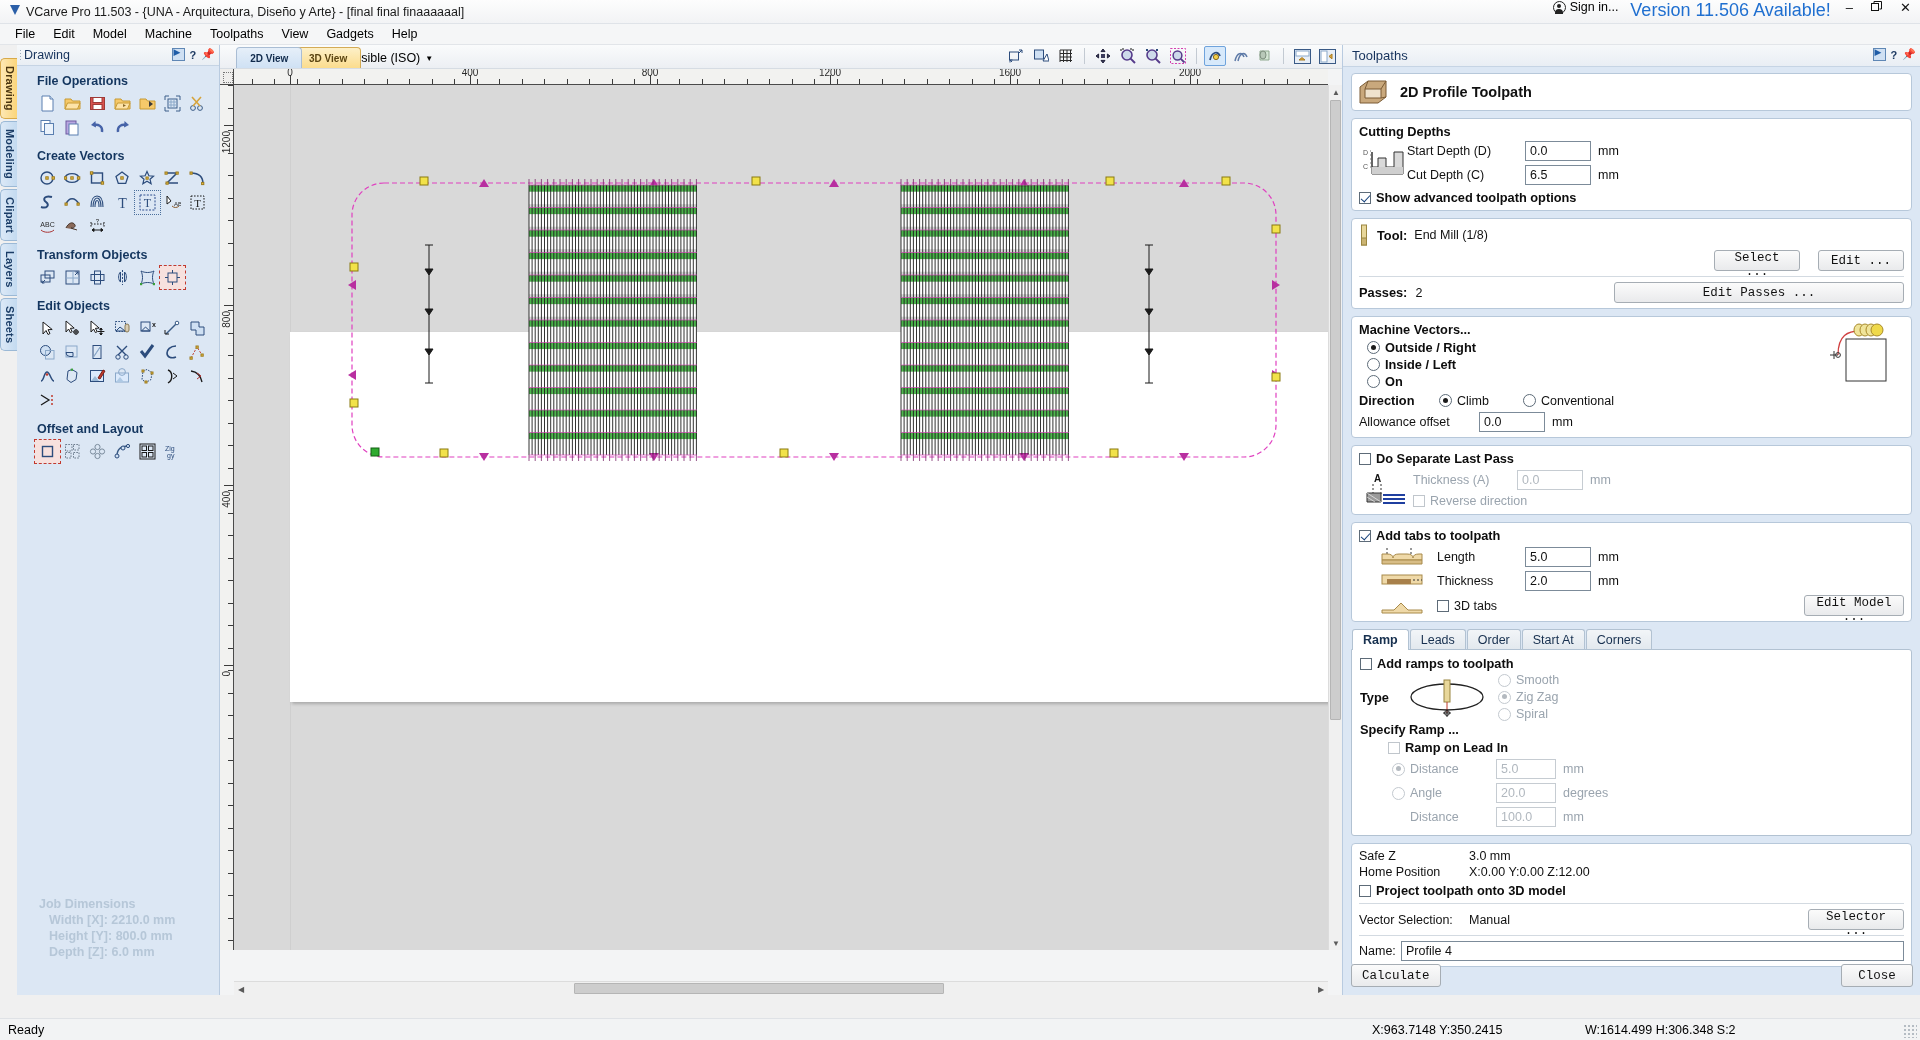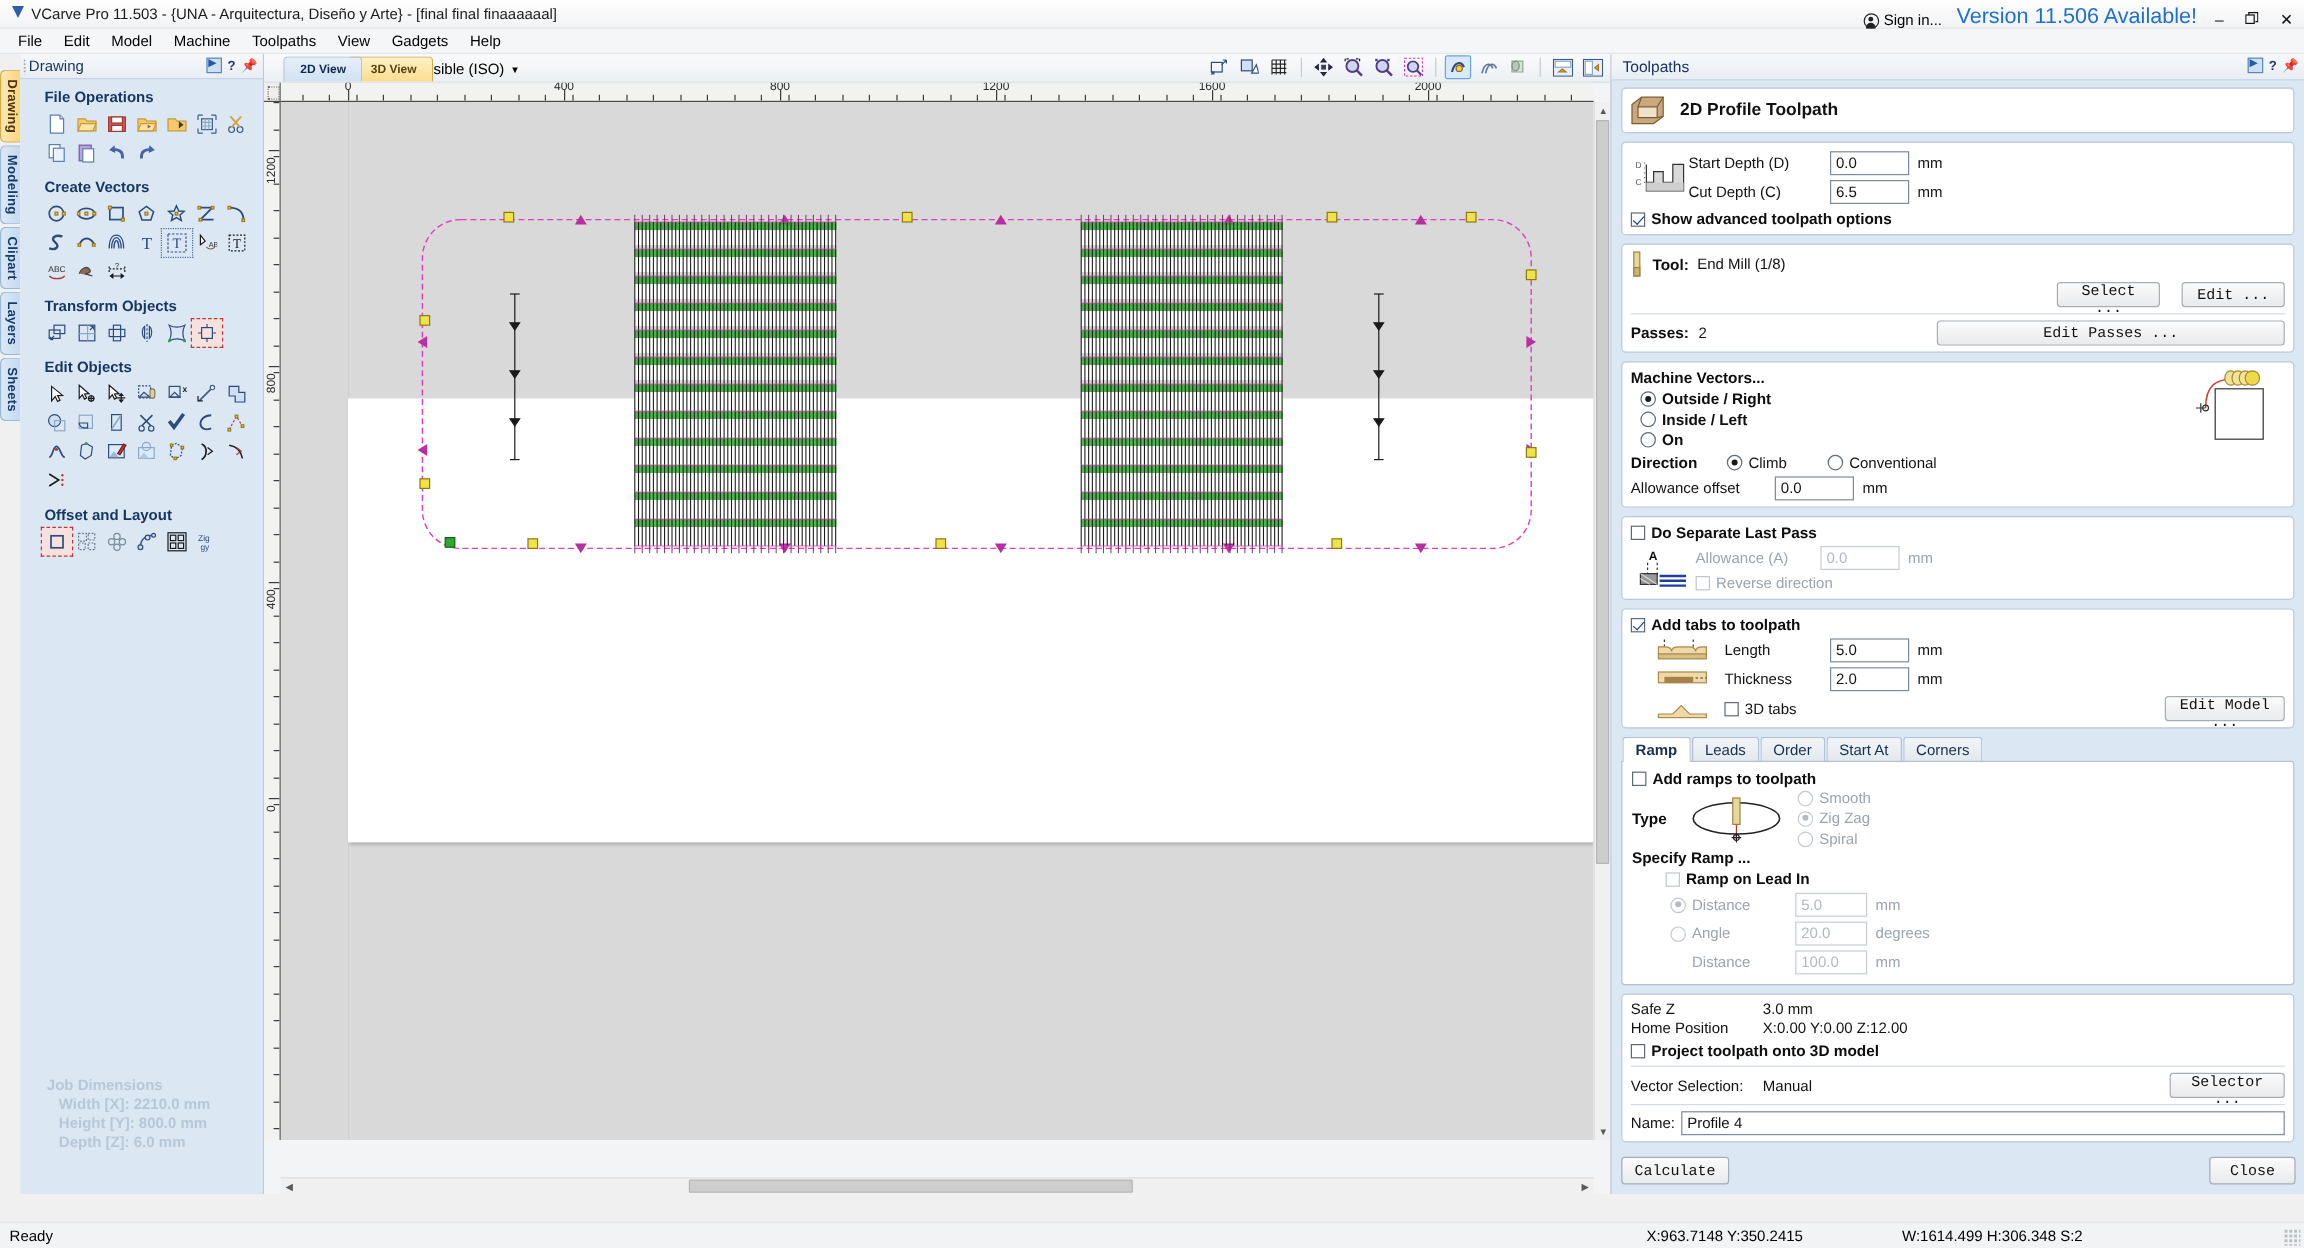--- a/index.html
+++ b/index.html
@@ -21,21 +21,21 @@
     border-bottom: 1px solid #dfe3e8;
     display: flex; align-items: center;
   }
   .title-logo {
     width: 22px; text-align: center; color: #2b5fa8; font-size: 13px;
     margin-left: 4px;
   }
   .title-text { font-size: 12.5px; color: #1a1a1a; }
   .title-right {
     position: absolute; right: 6px; top: 0; height: 24px;
-    display: flex; align-items: flex-end; gap: 12px;
+    display: flex; align-items: flex-start; gap: 12px;
   }
   .signin { display: flex; align-items: center; gap: 4px; font-size: 12.5px; }
   .signin-ico {
     width: 13px; height: 13px; border-radius: 50%;
     border: 1.4px solid #222; position: relative; display: inline-block;
   }
   .signin-ico:before {
     content: ""; position: absolute; left: 3.6px; top: 2px;
     width: 4px; height: 4px; border-radius: 50%; background: #222;
   }
@@ -1401,20 +1401,21 @@
           <svg class="tp-icon" viewBox="0 0 30 26">
             <path d="M2 8 L10 2 H28 V18 L20 24 H2 Z" fill="#c9a87c" stroke="#7a5b35"></path>
             <path d="M7 10 H23 V19 H7 Z" fill="#efe2cd" stroke="#7a5b35"></path>
             <path d="M10 2 L7 10 M28 2 L23 10 M28 18 L23 19" stroke="#7a5b35" fill="none"></path>
           </svg>
           <span class="tp-title">2D Profile Toolpath</span>
         </div>
       </div>
 
       <div class="grp">
+        <div class="lbl-b">Cutting Depths</div>
         <div class="row" style="margin-top:2px">
           <svg width="46" height="40" viewBox="0 0 46 40" style="margin-left:2px">
             <text x="2" y="12" font-size="7" fill="#555">D</text>
             <text x="2" y="26" font-size="7" fill="#555">C</text>
             <path d="M9 8 h1 M9 12 h1 M9 16 h1 M9 20 h1 M9 24 h1" stroke="#777"></path>
             <path d="M11 9 V24 H17 V15 H25 V24 H33 V9 H42 V31 H11 Z" fill="#d9d9d9" stroke="#333"></path>
             <path d="M11 24 h31 V31 H11 Z" fill="#cfcfcf"></path>
           </svg>
           <div style="flex:1">
             <div class="row" style="margin-bottom:4px">
@@ -1514,21 +1515,21 @@
         <div class="row" style="margin-top:3px">
           <svg width="50" height="40" viewBox="0 0 50 40" style="margin-left:4px">
             <text x="11" y="13" font-size="10" font-weight="bold" fill="#111">A</text>
             <path d="M10 15 v12 M18 15 v12" stroke="#333" stroke-dasharray="2 2"></path>
             <path d="M4 24 h14 v9 H4 Z" fill="#9a9a9a" stroke="#333"></path>
             <path d="M4 24 l14 9 M4 28 l8 5" stroke="#fff" opacity=".6"></path>
             <path d="M20 26 h22 M20 30 h22 M20 34 h22" stroke="#1f3fa0" stroke-width="2"></path>
           </svg>
           <div style="flex:1">
             <div class="row" style="margin-bottom:4px">
-              <span class="lbl dim" style="width:104px">Allowance (A)</span>
+              <span class="lbl dim" style="width:104px">Thickness (A)</span>
               <input class="inp dim" style="width: 66px;" value="0.0">
               <span class="unit dim">mm</span>
             </div>
             <div class="row">
               <span class="cb dis"></span>
               <span class="lbl dim">Reverse direction</span>
             </div>
           </div>
         </div>
       </div>

